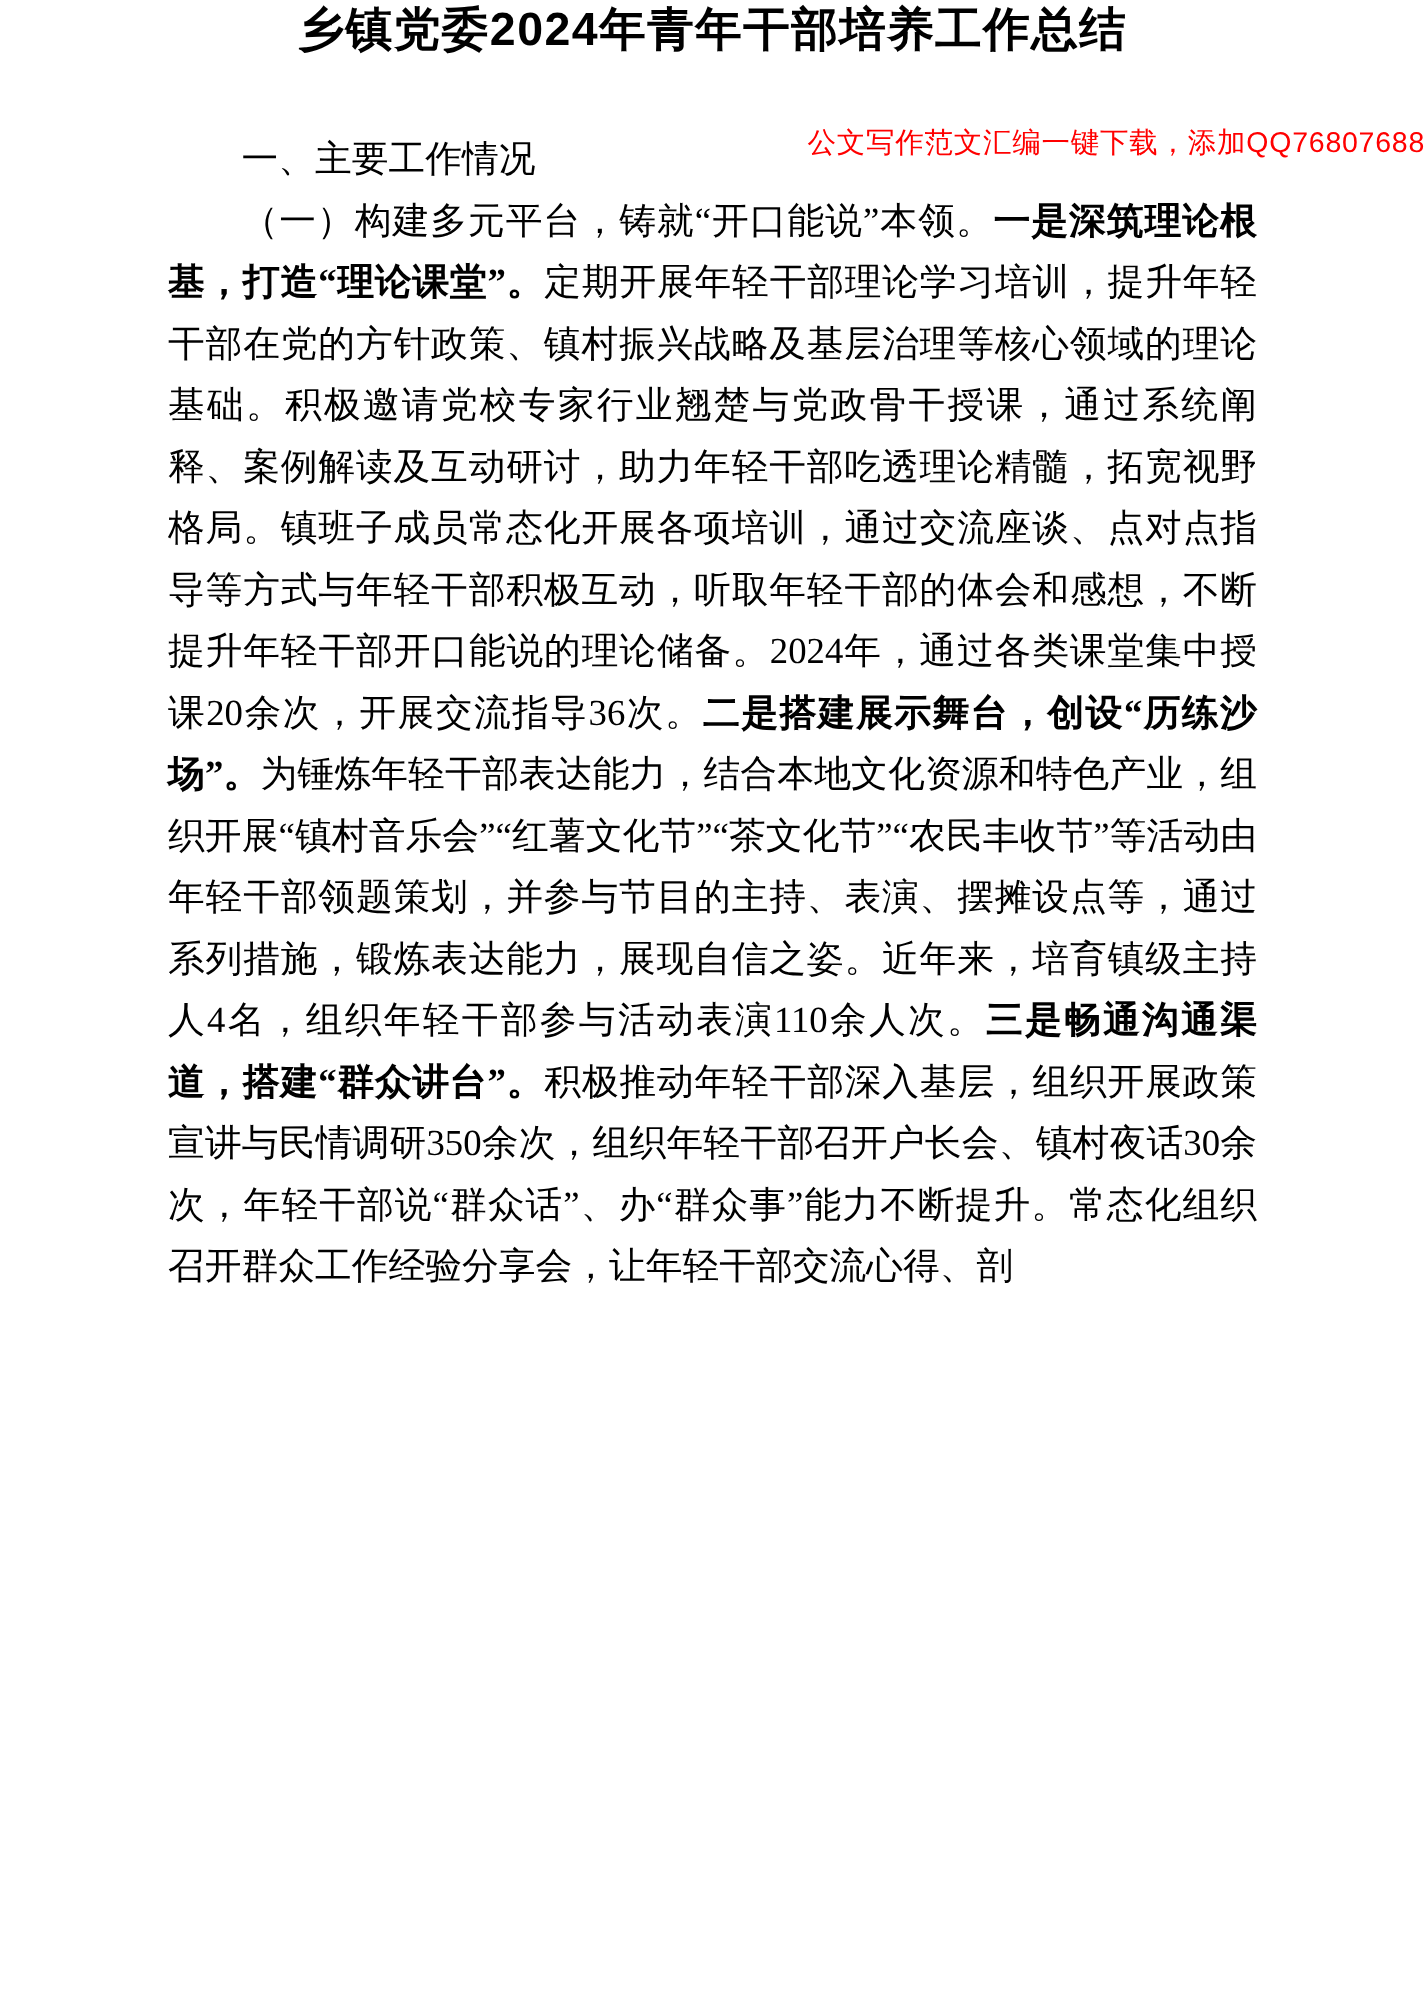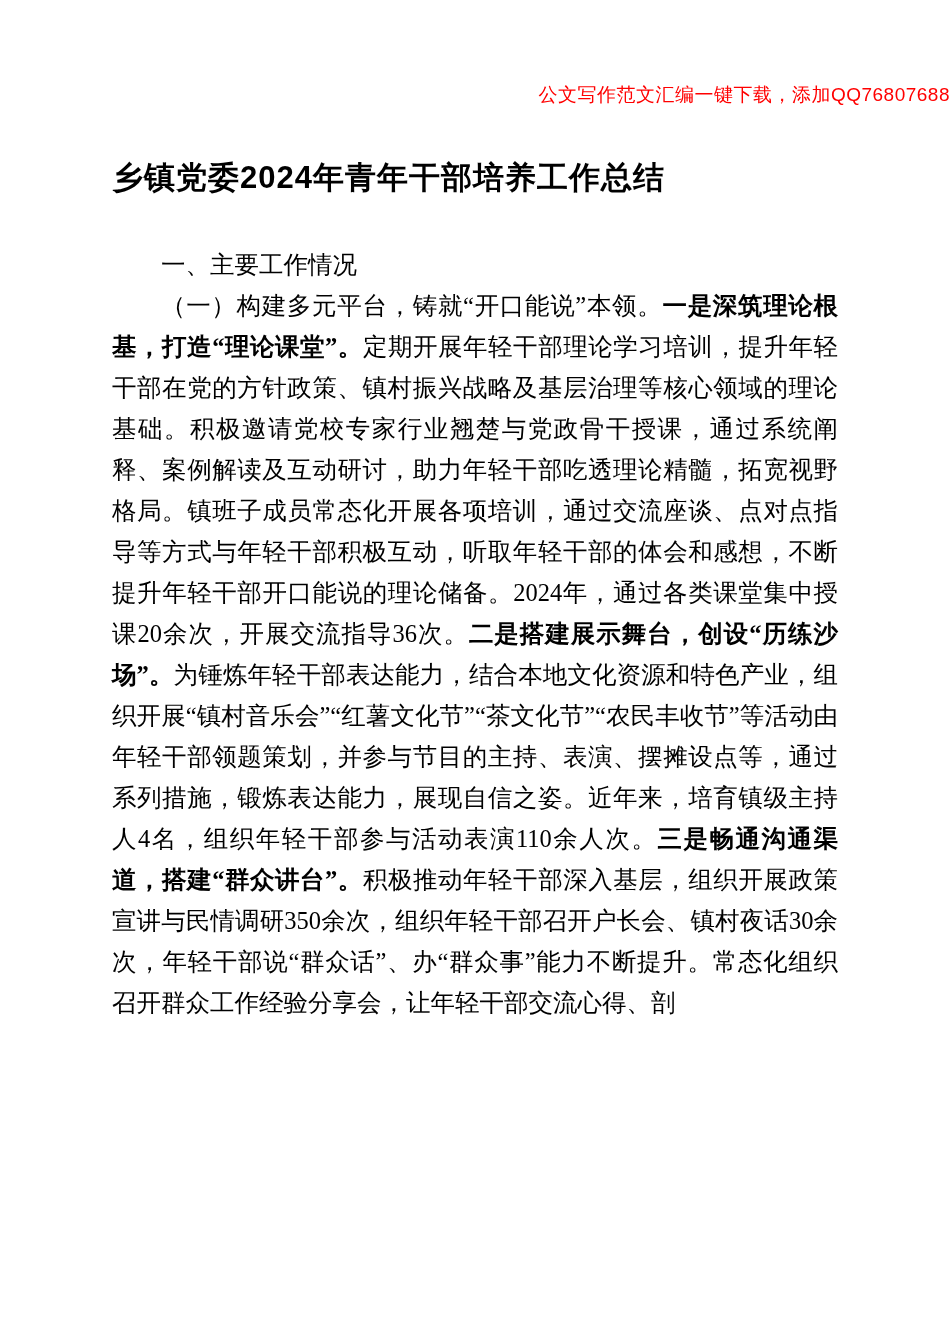--- a/index.html
+++ b/index.html
@@ -28,22 +28,21 @@
     width: 950px;
     text-align: right;
     color: #ff0000;
     font-family: "Liberation Sans", "DejaVu Sans", sans-serif;
     font-size: 19px;
     letter-spacing: 0.5px;
     white-space: nowrap;
   }
   .doc-title {
     margin: 0;
-    padding-top: 158px;
-    text-align: left;
+    text-align: center;
     font-family: "Liberation Sans", "DejaVu Sans", sans-serif;
     font-weight: bold;
     font-size: 31px;
     letter-spacing: 1px;
     line-height: 1.3;
     color: #000;
   }
   .body-wrap {
     margin-top: 46px;
   }

